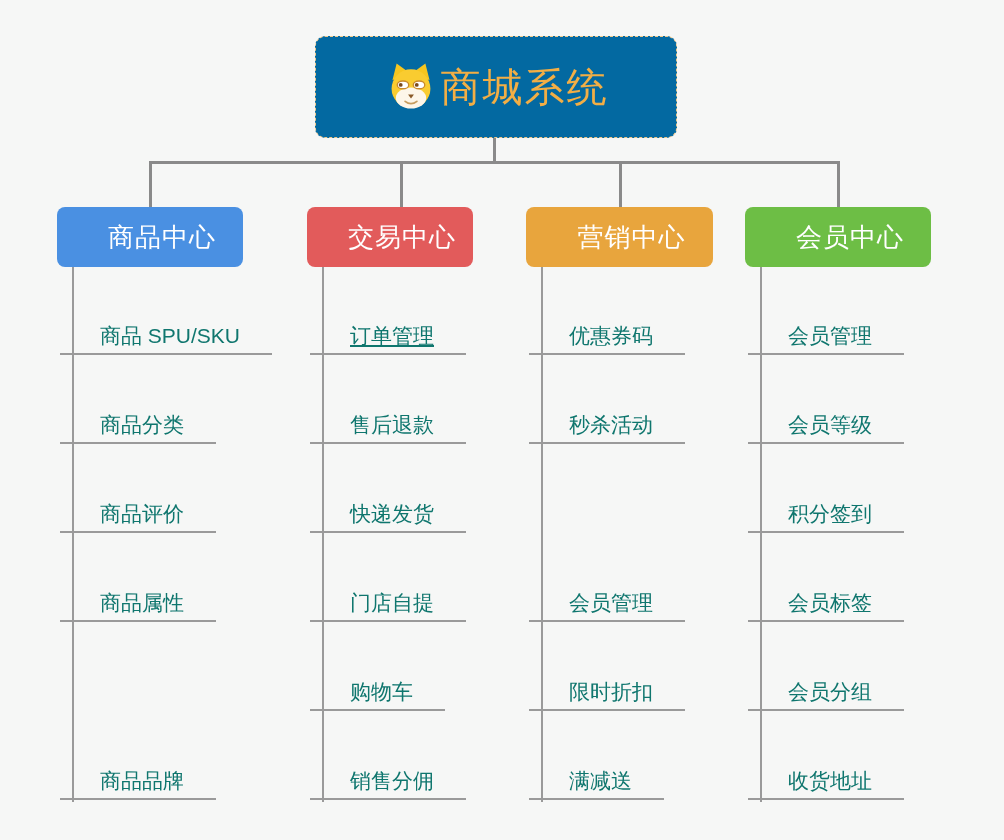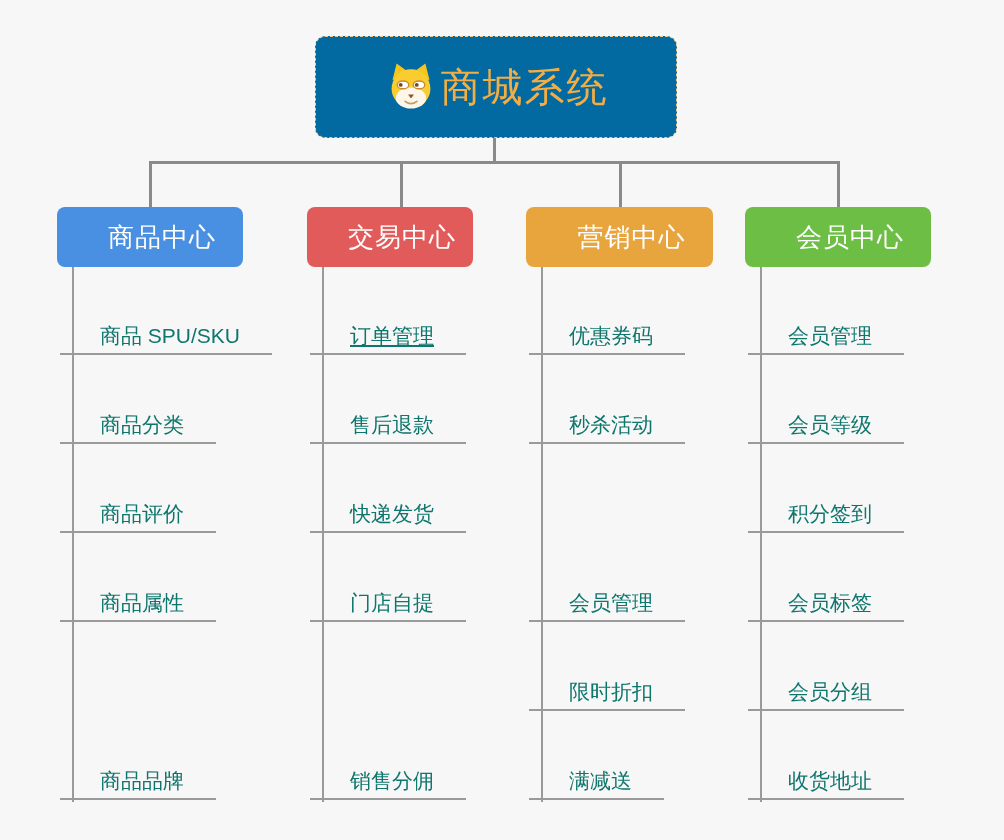--- a/index.html
+++ b/index.html
@@ -88,20 +88,21 @@
         <div class="leaf-item" style="top: 580px; border-bottom-color: rgb(154, 154, 154);">商品属性</div>
         <div class="leaf-item" style="top: 758px; border-bottom-color: rgb(154, 154, 154);">商品品牌</div>
       </div>
       <div class="branch-col" style="left: 307px; width: 247px;">
         <div class="branch-header" style="width: 166px; background: rgb(226, 91, 91);">交易中心</div>
         <div class="branch-trunk" style="background: rgb(154, 154, 154);"></div>
         <div class="leaf-item" style="top: 313px; border-bottom-color: rgb(154, 154, 154); text-decoration: underline;">订单管理</div>
         <div class="leaf-item" style="top: 402px; border-bottom-color: rgb(154, 154, 154);">售后退款</div>
         <div class="leaf-item" style="top: 491px; border-bottom-color: rgb(154, 154, 154);">快递发货</div>
         <div class="leaf-item" style="top: 580px; border-bottom-color: rgb(154, 154, 154);">门店自提</div>
+        <div class="leaf-item" style="top: 669px; border-bottom-color: rgb(154, 154, 154);">购物车</div>
         <div class="leaf-item" style="top: 758px; border-bottom-color: rgb(154, 154, 154);">销售分佣</div>
       </div>
       <div class="branch-col" style="left: 526px; width: 247px;">
         <div class="branch-header" style="width: 187px; background: rgb(232, 165, 61);">营销中心</div>
         <div class="branch-trunk" style="background: rgb(154, 154, 154);"></div>
         <div class="leaf-item" style="top: 313px; border-bottom-color: rgb(154, 154, 154);">优惠券码</div>
         <div class="leaf-item" style="top: 402px; border-bottom-color: rgb(154, 154, 154);">秒杀活动</div>
         <div class="leaf-item" style="top: 580px; border-bottom-color: rgb(154, 154, 154);">会员管理</div>
         <div class="leaf-item" style="top: 669px; border-bottom-color: rgb(154, 154, 154);">限时折扣</div>
         <div class="leaf-item" style="top: 758px; border-bottom-color: rgb(154, 154, 154);">满减送</div>

